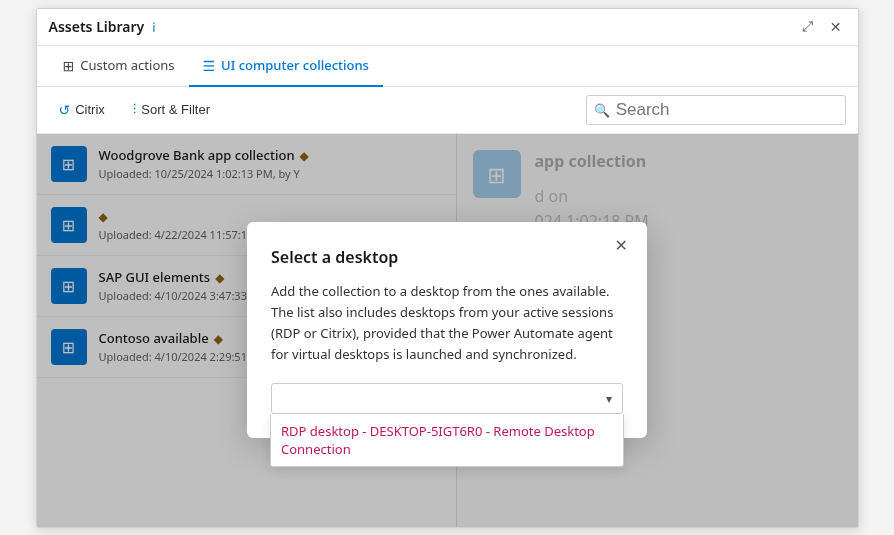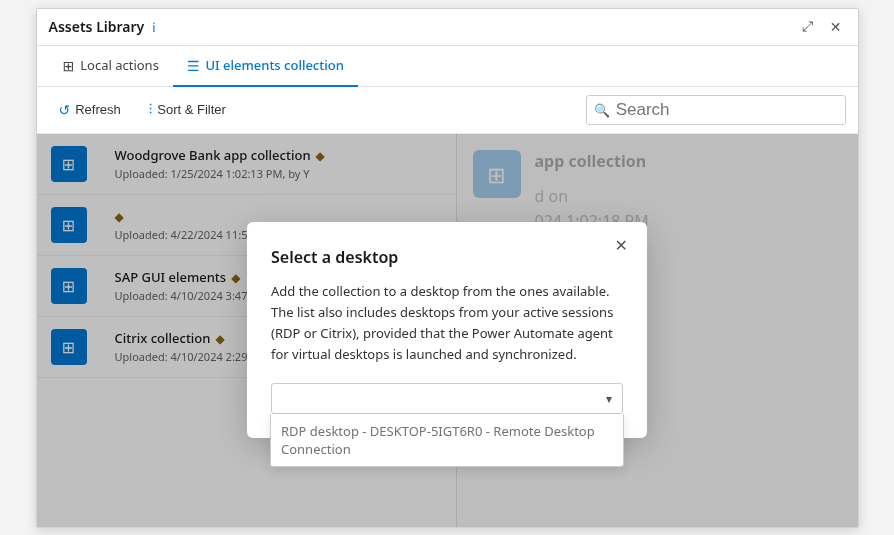--- a/index.html
+++ b/index.html
@@ -152,21 +152,21 @@
       height: 36px;
       background: #0078d4;
       border-radius: 4px;
       display: flex;
       align-items: center;
       justify-content: center;
       color: #fff;
       font-size: 16px;
       flex-shrink: 0;
     }
-    .list-item-info { flex: 1; margin-left: 16px; }
+    .list-item-info { flex: 1; }
     .list-item-name {
       font-size: 13px;
       font-weight: 500;
       color: #1a1a1a;
       display: flex;
       align-items: center;
       gap: 5px;
     }
     .list-item-meta {
       font-size: 11px;
@@ -268,21 +268,21 @@
       border-top: none;
       border-radius: 0 0 3px 3px;
       z-index: 10;
       box-shadow: 0 4px 12px rgba(0,0,0,0.1);
     }
     .dropdown-option {
       padding: 8px 10px;
       font-size: 13px;
       cursor: pointer;
     }
-    .dropdown-option.highlight { color: #737373; }
+    .dropdown-option.highlight { color: #be185d; }
     .detail-content-faded {
       opacity: 0.35;
     }
   </style>
 </head>
 <body>
 
 <div class="window">
 
   <div class="title-bar">
@@ -290,32 +290,32 @@
     <span class="title-bar-info">ℹ</span>
     <div class="title-bar-controls">
       <button class="title-bar-btn">⤢</button>
       <button class="title-bar-btn">✕</button>
     </div>
   </div>
 
   <div class="tab-bar">
     <div class="tab">
       <span class="tab-icon">⊞</span>
-      <span>Local actions</span>
+      <span>Custom actions</span>
     </div>
     <div class="tab active">
       <span class="tab-icon">☰</span>
-      <span>UI elements collection</span>
+      <span>UI computer collections</span>
     </div>
   </div>
 
   <div class="toolbar">
     <button class="toolbar-btn">
       <span class="btn-icon">↺</span>
-      <span>Refresh</span>
+      <span>Citrix</span>
     </button>
     <button class="toolbar-btn">
       <span class="btn-icon">⫶</span>
       <span>Sort &amp; Filter</span>
     </button>
     <div class="search-box">
       <span class="search-icon">🔍</span>
       <input type="text" placeholder="Search" style="">
     </div>
   </div>
@@ -323,21 +323,21 @@
   <div class="content-area">
 
     <div class="list-panel">
       <div class="list-item">
         <div class="list-item-icon">⊞</div>
         <div class="list-item-info">
           <div class="list-item-name">
             <span>Woodgrove Bank app collection</span>
             <span class="premium-icon">◆</span>
           </div>
-          <div class="list-item-meta">Uploaded: 1/25/2024 1:02:13 PM, by Y</div>
+          <div class="list-item-meta">Uploaded: 10/25/2024 1:02:13 PM, by Y</div>
         </div>
       </div>
       <div class="list-item">
         <div class="list-item-icon">⊞</div>
         <div class="list-item-info">
           <div class="list-item-name">
             <span class="premium-icon">◆</span>
           </div>
           <div class="list-item-meta">Uploaded: 4/22/2024 11:57:16 AM, by</div>
         </div>
@@ -349,21 +349,21 @@
             <span>SAP GUI elements</span>
             <span class="premium-icon">◆</span>
           </div>
           <div class="list-item-meta">Uploaded: 4/10/2024 3:47:33 PM, by R</div>
         </div>
       </div>
       <div class="list-item">
         <div class="list-item-icon">⊞</div>
         <div class="list-item-info">
           <div class="list-item-name">
-            <span>Citrix collection</span>
+            <span>Contoso available</span>
             <span class="premium-icon">◆</span>
           </div>
           <div class="list-item-meta">Uploaded: 4/10/2024 2:29:51 PM, by C</div>
         </div>
       </div>
     </div>
 
     <div class="detail-panel detail-content-faded">
       <div class="detail-header">
         <div class="detail-icon">⊞</div>

